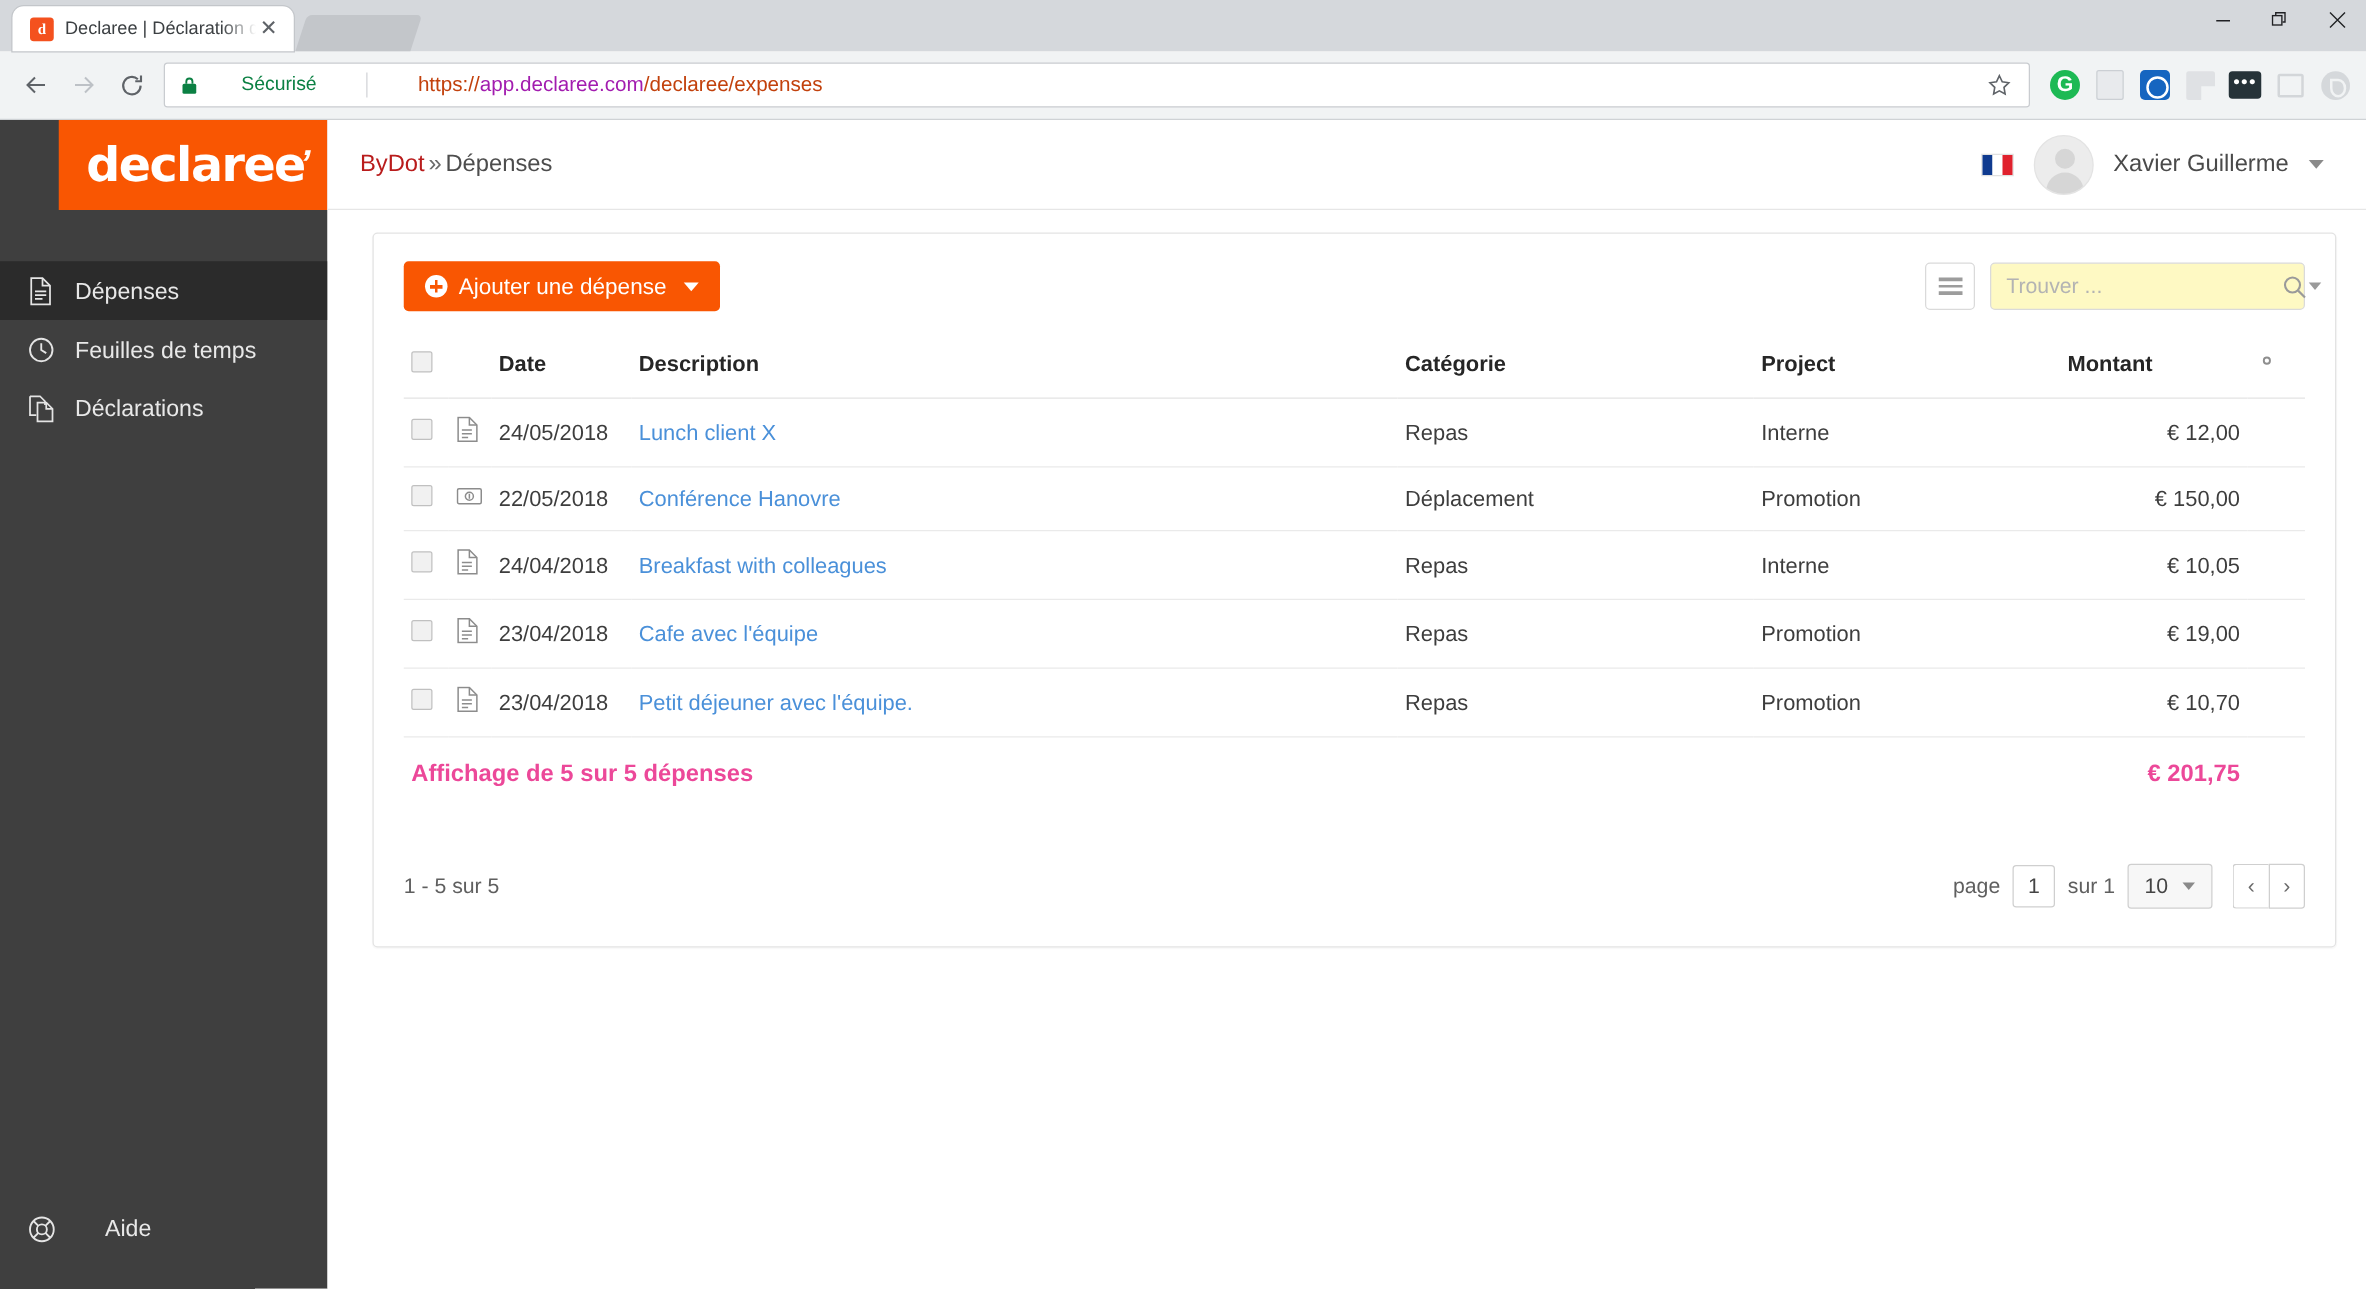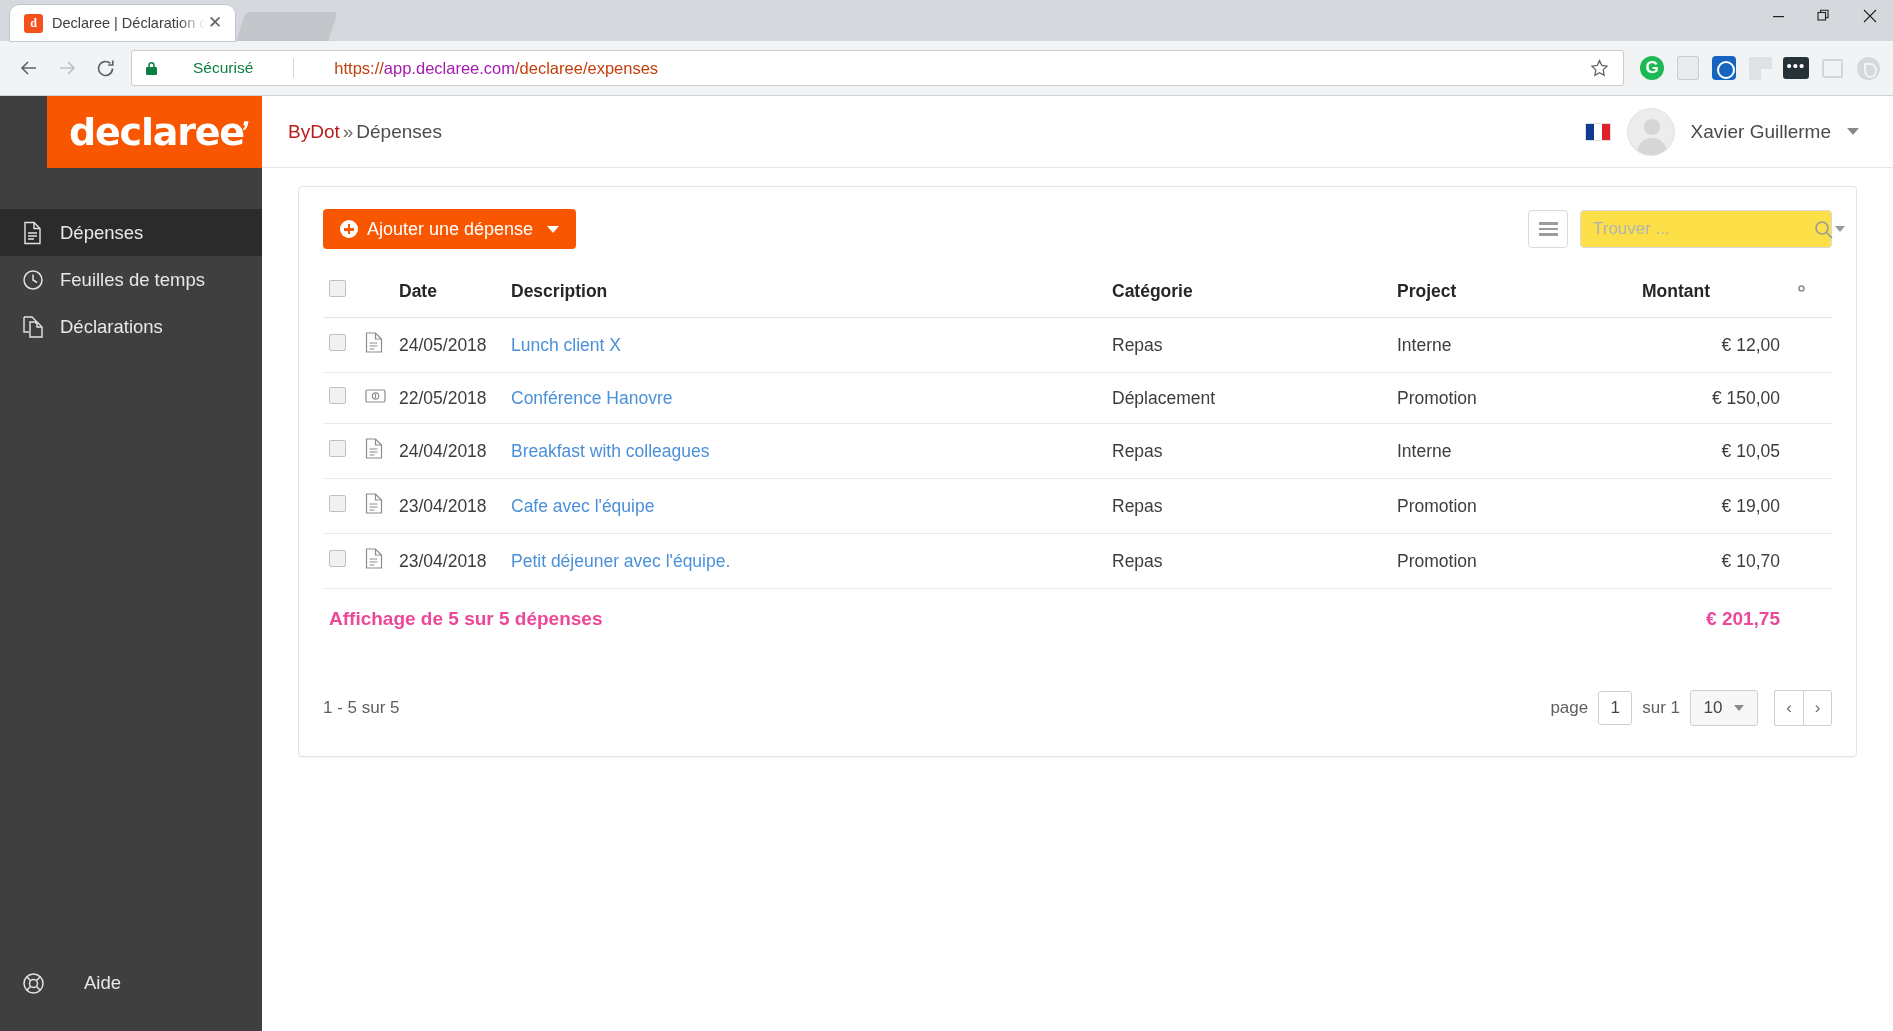--- a/index.html
+++ b/index.html
@@ -130,21 +130,21 @@
   .flag .b { background: #0f3a8f; } .flag .w { background: #fff; } .flag .r { background: #e0212d; }
   .avatar {
     width: 48px; height: 48px; border-radius: 50%; background: #ececec;
     overflow: hidden; position: relative; border: 1px solid #e3e3e3;
   }
   .avatar::before { content:""; position:absolute; left:16px; top:10px; width:16px; height:16px; border-radius:50%; background:#d6d6d6;}
   .avatar::after { content:""; position:absolute; left:9px; top:29px; width:30px; height:22px; border-radius:15px 15px 0 0; background:#d6d6d6;}
   .uname { font-size: 19px; color: #4a4a4a; }
   .caret-dn { width:0;height:0;border-left:6px solid transparent;border-right:6px solid transparent;border-top:7px solid #8a8a8a;}
 
-  .page { flex: 1; padding: 18px 36px 0 36px; overflow: hidden; position: relative;}
+  .page { flex: 1; padding: 18px 24px 0 36px; overflow: hidden; position: relative;}
   .card {
     background: #fff; border: 1px solid #e3e3e3; border-radius: 4px;
     padding: 22px 24px 30px 24px; box-shadow: 0 1px 1px rgba(0,0,0,.03);
   }
   .card-toolbar { display: flex; align-items: center; }
   .btn-add {
     background: #f95602; color: #fff; border: none; border-radius: 4px;
     height: 40px; padding: 0 17px; font-size: 18px; display: flex; align-items: center; gap: 9px;
     font-family: "Liberation Sans", sans-serif; cursor: pointer;
   }
@@ -160,21 +160,21 @@
 
   .toolbar-right { margin-left: auto; display: flex; align-items: center; gap: 12px; }
   .icon-btn {
     width: 40px; height: 38px; border: 1px solid #dadada; border-radius: 4px; background: #fff;
     display: flex; align-items: center; justify-content: center; gap: 3px; flex-direction: column;
     cursor: pointer;
   }
   .icon-btn i { display:block; width: 19px; height: 2.5px; background: #9c9c9c; }
   .search-box {
     width: 252px; height: 38px; border: 1px solid #dadada; border-radius: 4px;
-    display: flex; align-items: center; padding: 0 10px 0 12px; background: #fde047;
+    display: flex; align-items: center; padding: 0 10px 0 12px; background: #fef9c3;
   }
   .search-box input {
     flex: 1; border: none; outline: none; font-size: 17px; color: #555;
     font-family: "Liberation Sans", sans-serif; background: transparent;
   }
   .search-box input::placeholder { color: #b3b3b3; }
   .srch-ico { display: flex; align-items: center; gap: 2px; color: #9a9a9a; }
 
   table.expenses { width: 100%; border-collapse: collapse; margin-top: 26px; }
   table.expenses th {

